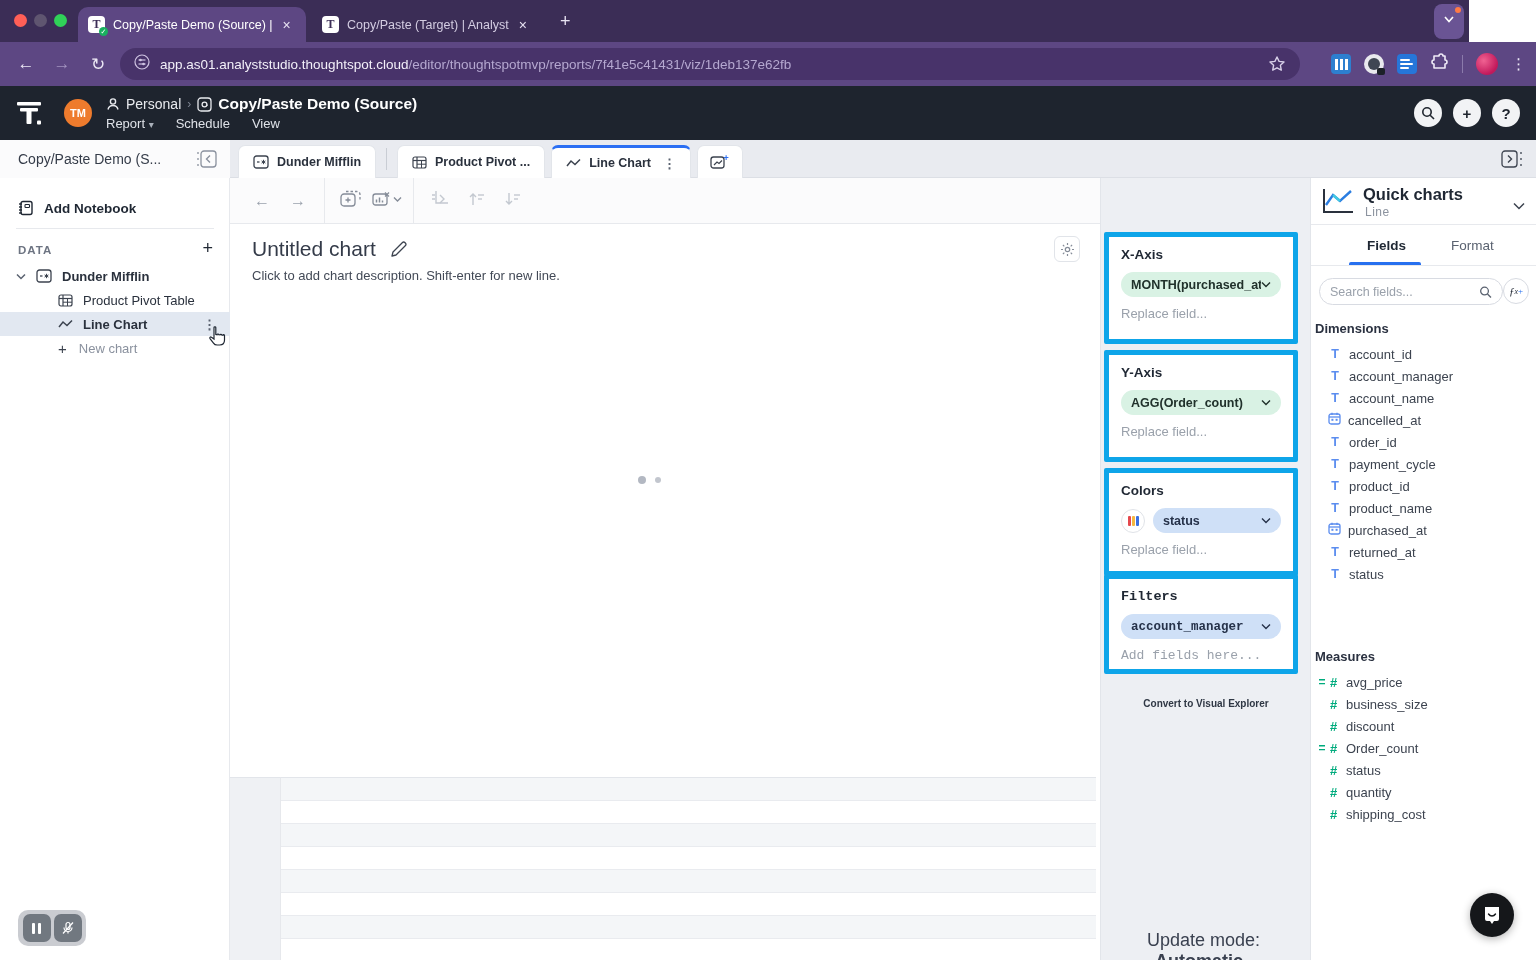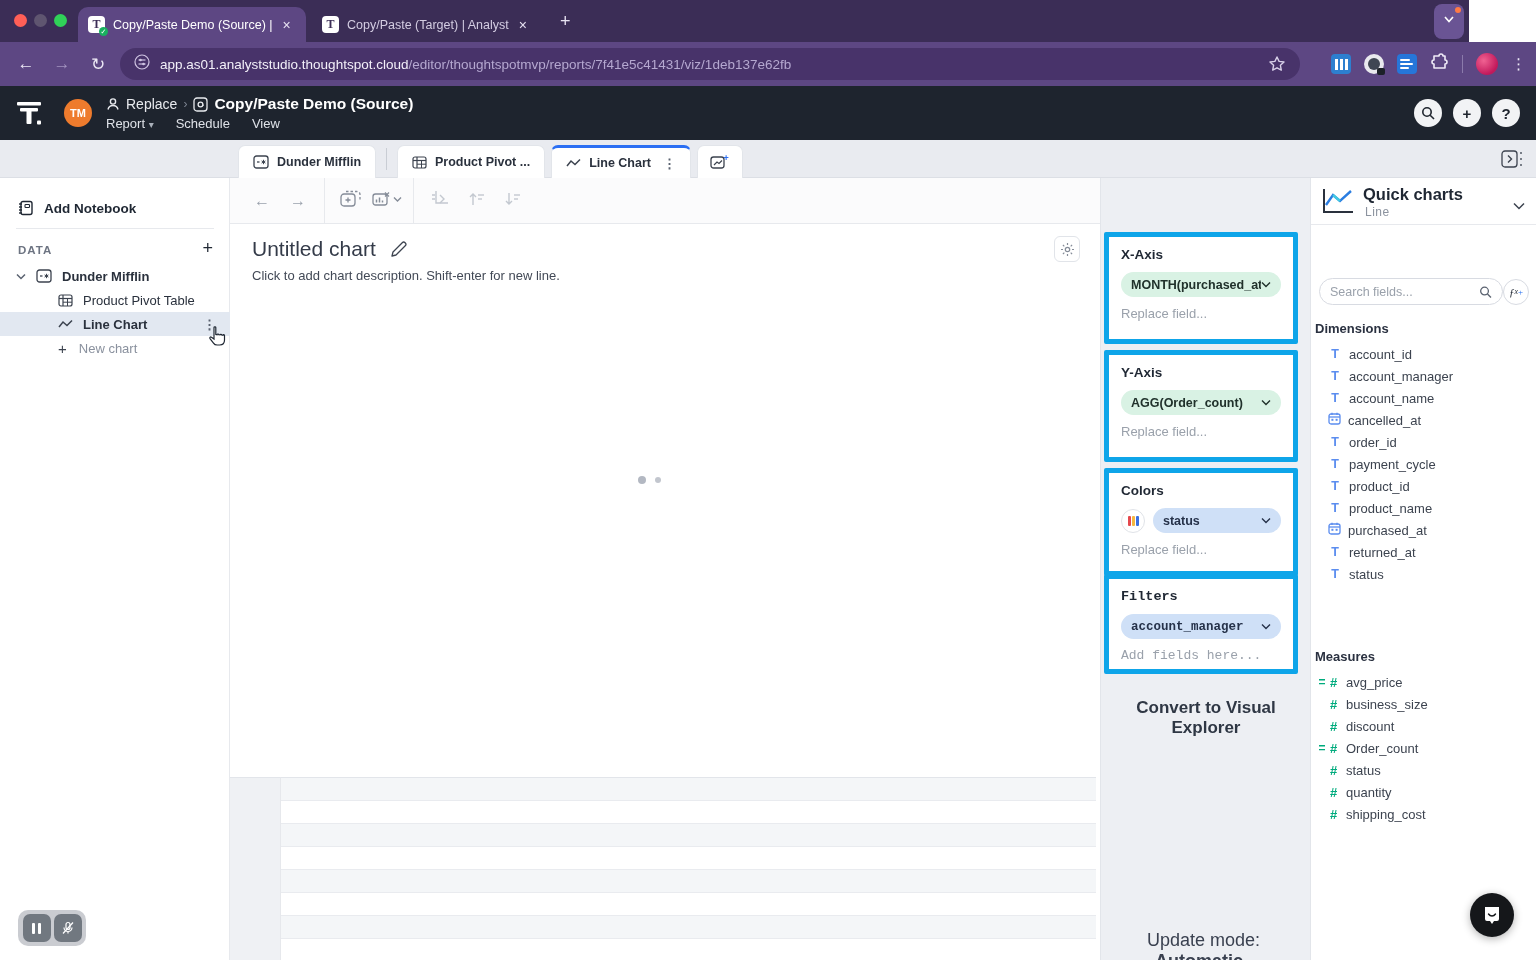--- a/index.html
+++ b/index.html
@@ -130,36 +130,36 @@
   .pill { height:25px; border-radius:13px; display:flex; align-items:center; padding:0 10px; font-size:12.5px; font-weight:bold; }
   .pill .pill-txt { flex:1; white-space:nowrap; overflow:hidden; }
   .pill-green { background:#d9f2e4; color:#20312b; }
   .pill-blue { background:#cfe0f7; color:#26324a; }
   .cfg-placeholder { font-size:13px; color:#9aa1ab; margin-top:9px; }
   .colors-row { display:flex; align-items:center; gap:8px; }
   .palette-ico { width:24px; height:24px; border-radius:50%; border:1px solid #e0e3e8; background:#fff; display:flex; align-items:center; justify-content:center; gap:1px; flex:none; }
   .palette-ico i { width:3px; height:10px; border-radius:1px; }
   .palette-ico i:nth-child(1){ background:#e5484d; } .palette-ico i:nth-child(2){ background:#f5b63f; } .palette-ico i:nth-child(3){ background:#3b6fe0; }
   .colors-row .pill { flex:1; }
-  .convert-link { position:absolute; left:0; top:520px; width:210px; text-align:center; font-size:17px; font-weight:bold; color:#2f3744; }
+  .convert-link { position:absolute; left:0; top:520px; width:210px; text-align:center; font-size:10px; font-weight:bold; color:#2f3744; }
   .update-mode { position:absolute; left:0; top:752px; width:210px; text-align:center; font-size:18px; color:#3a4150; }
   .update-mode b { font-weight:bold; }
 
   
   .qc-header { position:absolute; left:0; top:0; width:226px; height:47px; border-bottom:1px solid #e7e9ed; }
   .qc-icon { position:absolute; left:10px; top:9px; }
   .qc-title { position:absolute; left:52px; top:7px; font-size:16.5px; font-weight:bold; color:#1f2733; }
   .qc-sub { position:absolute; left:54px; top:27px; font-size:12px; color:#8c939f; letter-spacing:.5px; }
   .qc-chev { position:absolute; right:12px; top:18px; }
   .fp-tabs { position:absolute; left:0; top:47px; width:226px; height:41px; border-bottom:1px solid #e7e9ed; }
   .fp-tab { position:absolute; top:13px; font-size:13.5px; }
   .fp-tab.active { left:56px; font-weight:bold; color:#1f2733; }
   .fp-tab.idle { left:140px; color:#5a6270; }
   .fp-underline { position:absolute; left:38px; bottom:0; width:72px; height:3px; background:#2770ef; border-radius:2px 2px 0 0; }
-  .search-row { position:absolute; left:8px; top:100px; width:210px; display:flex; align-items:center; }
+  .search-row { position:absolute; left:8px; top:100px; width:210px; display:flex; }
   .search-box { flex:1; height:27px; border:1px solid #d8dbe2; border-radius:14px; display:flex; align-items:center; padding:0 10px; background:#fff; }
   .search-box input { border:none; outline:none; width:100%; font-size:12.5px; color:#3c434f; font-family:"Liberation Sans",sans-serif; background:transparent; }
   .search-box input::placeholder { color:#9aa1ab; }
   .fx-btn { width:26px; height:26px; border:1px solid #d8dbe2; border-radius:50%; font-size:11px; color:#1f2733; display:flex; align-items:center; justify-content:center; font-style:italic; font-family:"Liberation Serif",serif; }
   .fx-btn sup { color:#2770ef; font-style:normal; font-size:9px; }
   .section-label { position:absolute; left:4px; font-size:13px; font-weight:bold; color:#2a3140; }
   .dims-label { top:143px; } .meas-label { top:471px; }
   .field-list { position:absolute; left:0; width:226px; }
   .dims-list { top:165px; } .meas-list { top:493px; }
   .field-row { height:22px; display:flex; align-items:center; font-size:13px; color:#3c434f; }
@@ -254,21 +254,21 @@
           <rect x="11.5" y="9" width="5" height="16" rx="1" fill="#fff"></rect>
           <rect x="22" y="21.5" width="4" height="4" rx="1" fill="#fff"></rect>
         </svg>
     </span>
     <span class="hdr-avatar">TM</span>
     <div class="crumb-row">
       <svg width="14" height="14" viewBox="0 0 14 14">
           <circle cx="7" cy="4.5" r="2.6" fill="none" stroke="#e8eaee" stroke-width="1.4"></circle>
           <path d="M2 12.5c.6-2.6 2.6-4 5-4s4.4 1.4 5 4" fill="none" stroke="#e8eaee" stroke-width="1.4"></path>
         </svg>
-      <span class="crumb-personal">Replace</span>
+      <span class="crumb-personal">Personal</span>
       <span class="crumb-sep">›</span>
       <svg width="15" height="15" viewBox="0 0 15 15">
           <rect x="1" y="1" width="13" height="13" rx="3" fill="none" stroke="#e8eaee" stroke-width="1.3"></rect>
           <circle cx="7.5" cy="7.5" r="2.4" fill="none" stroke="#e8eaee" stroke-width="1.3"></circle>
           <path d="M9.9 7.5v1.6" stroke="#e8eaee" stroke-width="1.3"></path>
         </svg>
       <span class="crumb-title">Copy/Paste Demo (Source)</span>
     </div>
     <div class="menu-row">
       <span class="menu-item"><span>Report</span> <span class="menu-caret">▾</span></span>
@@ -281,20 +281,32 @@
             <circle cx="6" cy="6" r="4.2" fill="none" stroke="#20262f" stroke-width="1.6"></circle>
             <line x1="9.2" y1="9.2" x2="13" y2="13" stroke="#20262f" stroke-width="1.6"></line>
           </svg>
       </span>
       <span class="hdr-circle">+</span>
       <span class="hdr-circle">?</span>
     </div>
   </div>
 
   <div class="tabstrip">
+    <div class="doc-title-wrap">
+      <span class="doc-title">Copy/Paste Demo (S...</span>
+      <span class="collapse-ico">
+        <svg width="22" height="20" viewBox="0 0 22 20">
+            <rect x="5" y="2" width="15" height="16" rx="3" fill="none" stroke="#8a919e" stroke-width="1.3"></rect>
+            <line x1="2" y1="3" x2="2" y2="5" stroke="#8a919e" stroke-width="1.3"></line>
+            <line x1="2" y1="9" x2="2" y2="11" stroke="#8a919e" stroke-width="1.3"></line>
+            <line x1="2" y1="15" x2="2" y2="17" stroke="#8a919e" stroke-width="1.3"></line>
+            <polyline points="14,6.5 10.5,10 14,13.5" fill="none" stroke="#8a919e" stroke-width="1.4"></polyline>
+          </svg>
+      </span>
+    </div>
     <div class="nbtabs">
       <div class="nbtab">
         <svg width="16" height="14" viewBox="0 0 16 14">
             <rect x="1" y="1" width="14" height="12" rx="2.5" fill="none" stroke="#3c434f" stroke-width="1.3"></rect>
             <line x1="4" y1="7" x2="6.5" y2="7" stroke="#3c434f" stroke-width="1.3"></line>
             <path d="M10.5 4.8v4.4M8.6 5.9l3.8 2.2M8.6 8.1l3.8-2.2" stroke="#3c434f" stroke-width="1"></path>
           </svg>
         <span class="nbtab-label">Dunder Mifflin</span>
       </div>
       <div class="nbtab-divider"></div>
@@ -540,20 +552,25 @@
           </svg>
       </span>
       <span class="qc-title">Quick charts</span>
       <span class="qc-sub">Line</span>
       <span class="qc-chev">
         <svg width="12" height="8" viewBox="0 0 12 8">
             <polyline points="1,1.5 6,6.5 11,1.5" fill="none" stroke="#3c434f" stroke-width="1.5"></polyline>
           </svg>
       </span>
     </div>
+    <div class="fp-tabs">
+      <span class="fp-tab active">Fields</span>
+      <span class="fp-tab idle">Format</span>
+      <span class="fp-underline"></span>
+    </div>
     <div class="search-row">
       <div class="search-box">
         <input type="text" placeholder="Search fields..." style="">
         <svg width="14" height="14" viewBox="0 0 14 14">
             <circle cx="6" cy="6" r="4.2" fill="none" stroke="#5a6270" stroke-width="1.4"></circle>
             <line x1="9.2" y1="9.2" x2="13" y2="13" stroke="#5a6270" stroke-width="1.4"></line>
           </svg>
       </div>
       <span class="fx-btn">ƒ<sub style="font-size:8px;">x</sub><sup>+</sup></span>
     </div>

